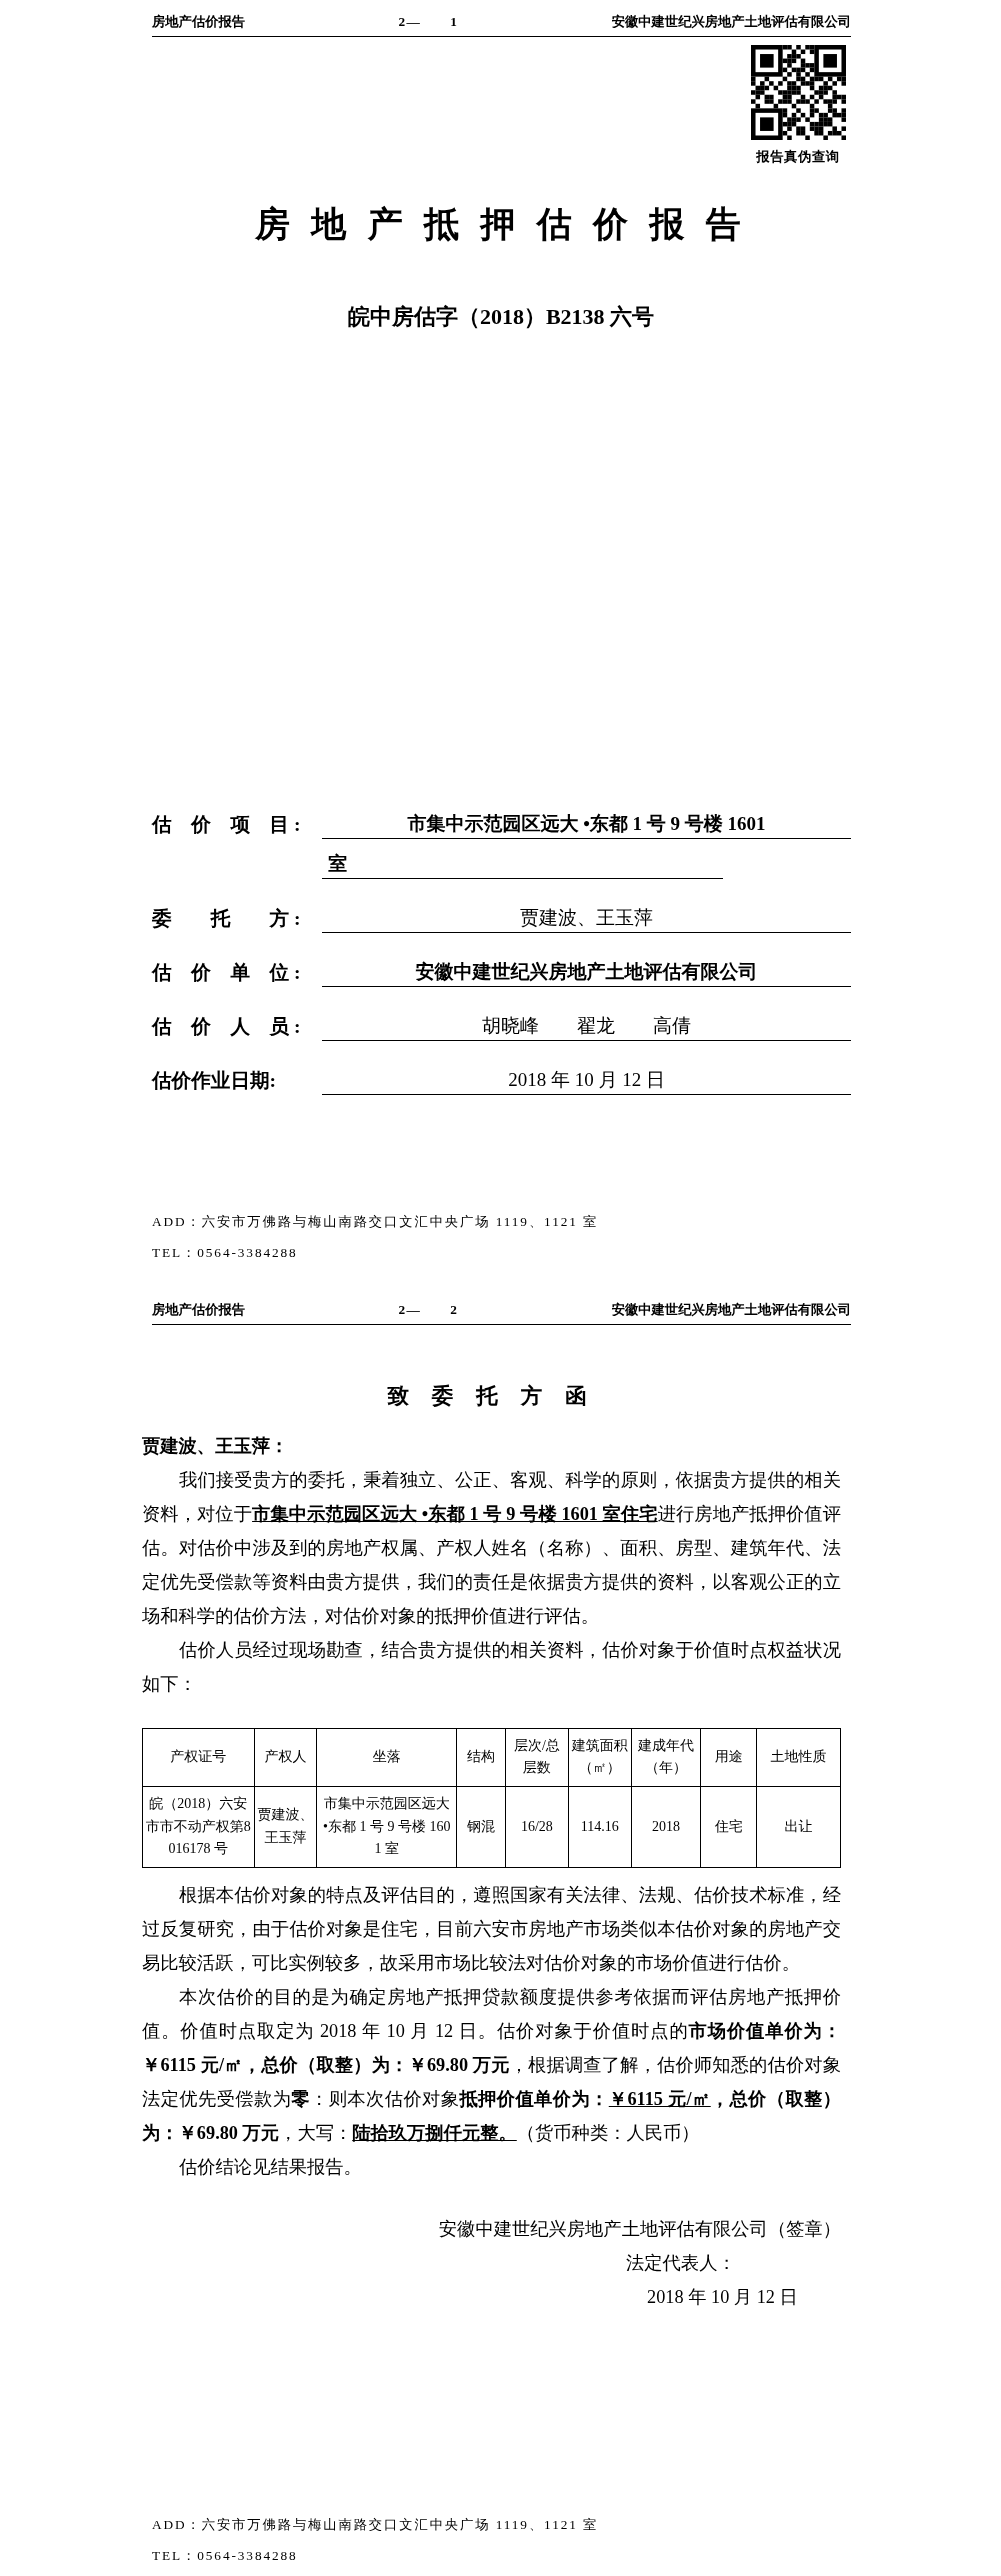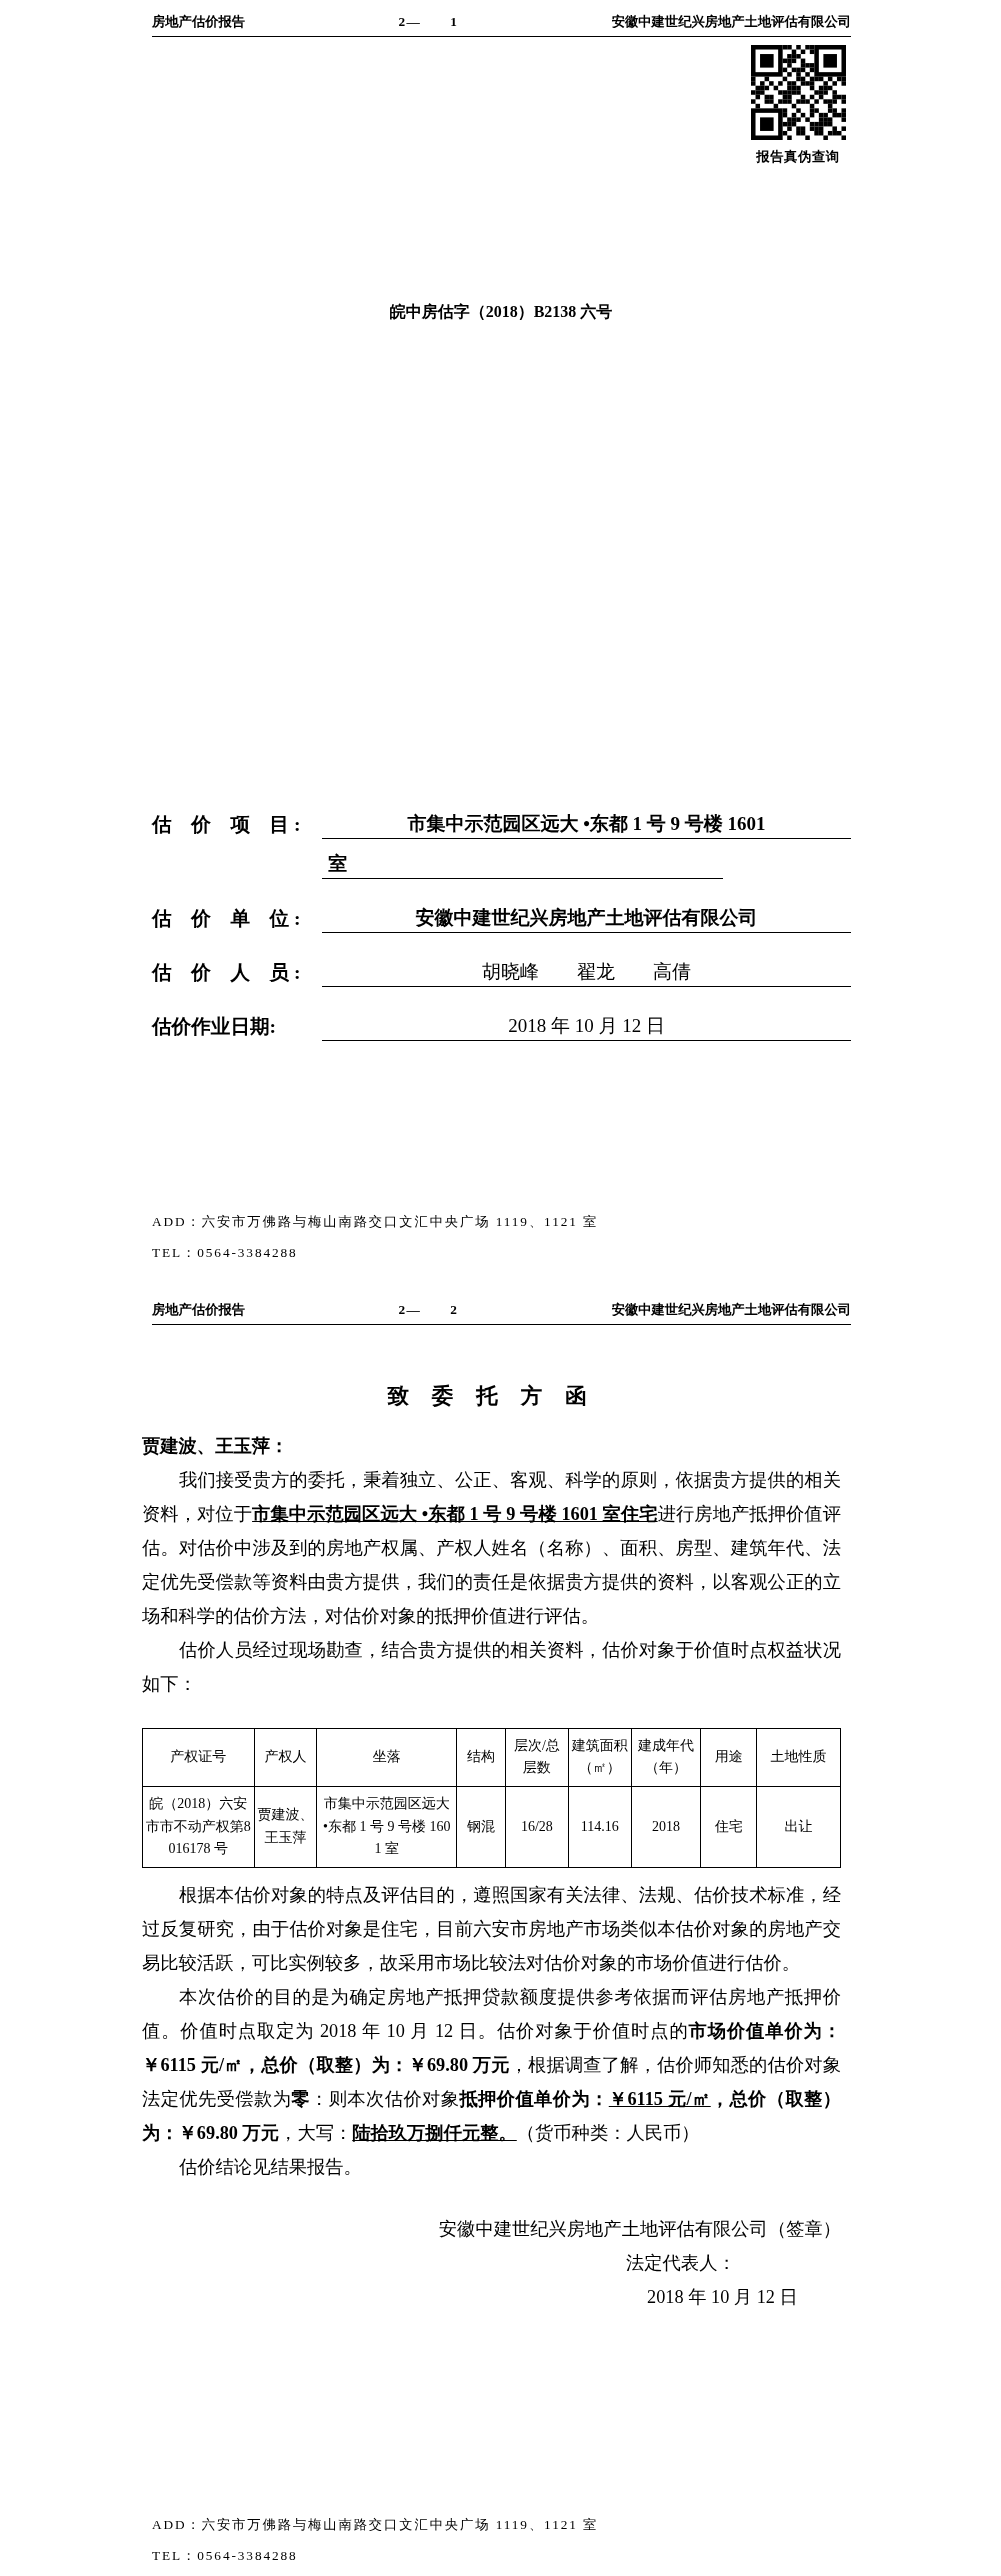--- a/index.html
+++ b/index.html
@@ -5,21 +5,21 @@
   *{margin:0;padding:0;box-sizing:border-box;}
   html,body{background:#ffffff;}
   body{width:1002px;font-family:"Liberation Serif","DejaVu Serif",serif;color:#000;}
   .page{position:relative;width:1002px;height:1288px;background:#fff;overflow:hidden;text-decoration:underline;}
   .pg-header{position:absolute;left:152px;width:699px;top:12.6px;display:flex;justify-content:space-between;align-items:baseline;font-size:13.3px;font-weight:bold;border-bottom:1.3px solid #000;padding-bottom:5px;}
   .pg-header .h-center{letter-spacing:1.3px;}
   .qr-block{position:absolute;top:45px;right:149px;width:110px;text-align:center;}
   .qr-block svg{display:block;margin:0 auto;}
   .qr-caption{margin-top:7.6px;font-size:13.3px;font-weight:bold;letter-spacing:0.6px;}
   .main-title{position:absolute;top:201px;left:0;width:100%;text-align:center;font-size:35px;font-weight:bold;letter-spacing:6.3px;white-space:pre;}
-  .doc-no{position:absolute;top:302px;left:0;width:100%;text-align:center;font-size:16px;font-weight:bold;}
+  .doc-no{position:absolute;top:302px;left:0;width:100%;text-align:center;font-size:22px;font-weight:bold;}
   .form{position:absolute;left:152px;width:699px;top:809px;}
   .form-row{display:flex;align-items:flex-end;margin-bottom:24px;}
   .form-row.tight{margin-bottom:10px;justify-content:center;}
   .form-label{flex:0 0 170px;font-size:19.6px;font-weight:bold;white-space:pre;line-height:29px;}
   .form-line{flex:1 1 auto;border-bottom:1.3px solid #000;min-height:29px;line-height:29px;font-size:19px;text-align:center;}
   .form-line.vbold{font-weight:bold;}
   .form-line.left{text-align:left;padding-left:6.3px;}
   .form-line.short{flex:0 0 401px;}
   .pg-footer{position:absolute;left:152px;width:699px;font-size:13.3px;letter-spacing:1.9px;line-height:2.3;}
   .pg-footer.f1{top:1207px;}
@@ -211,30 +211,35 @@
         <rect x="126" y="133" width="7" height="7" fill="#000"></rect>
         <rect x="133" y="133" width="7" height="7" fill="#000"></rect>
         <rect x="56" y="140" width="7" height="7" fill="#000"></rect>
         <rect x="84" y="140" width="7" height="7" fill="#000"></rect>
         <rect x="112" y="140" width="7" height="7" fill="#000"></rect>
         <rect x="140" y="140" width="7" height="7" fill="#000"></rect>
       </svg>
     <div class="qr-caption">报告真伪查询</div>
   </div>
 
+  <h1 class="main-title">房 地 产 抵 押 估 价 报 告</h1>
   <div class="doc-no">皖中房估字（2018）B2138 六号</div>
 
   <div class="form">
     <div class="form-row tight">
       <span class="form-label">估　价　项　目 :</span>
       <span class="form-line vbold">市集中示范园区远大 •东都 1 号 9 号楼 1601</span>
     </div>
     <div class="form-row">
       <span class="form-label"></span>
       <span class="form-line vbold left short">室</span>
+    </div>
+    <div class="form-row">
+      <span class="form-label">委　　托　　方 :</span>
+      <span class="form-line">贾建波、王玉萍</span>
     </div>
     <div class="form-row">
       <span class="form-label">估　价　单　位 :</span>
       <span class="form-line vbold">安徽中建世纪兴房地产土地评估有限公司</span>
     </div>
     <div class="form-row">
       <span class="form-label">估　价　人　员 :</span>
       <span class="form-line">胡晓峰　　翟龙　　高倩</span>
     </div>
     <div class="form-row">

